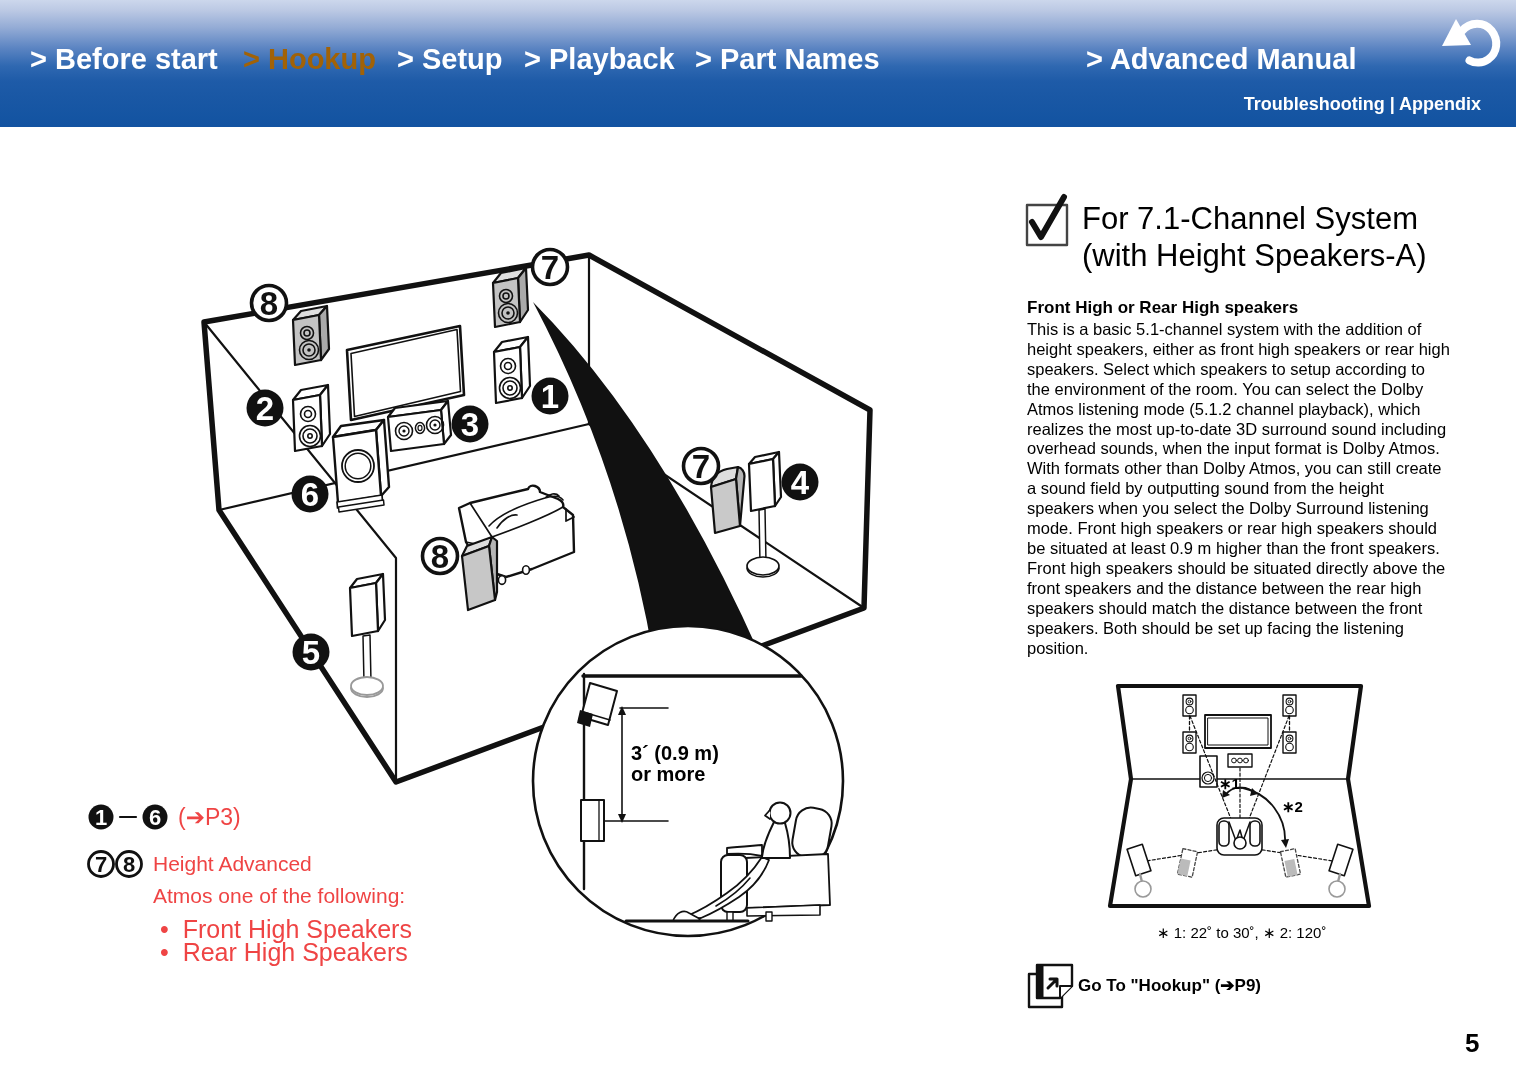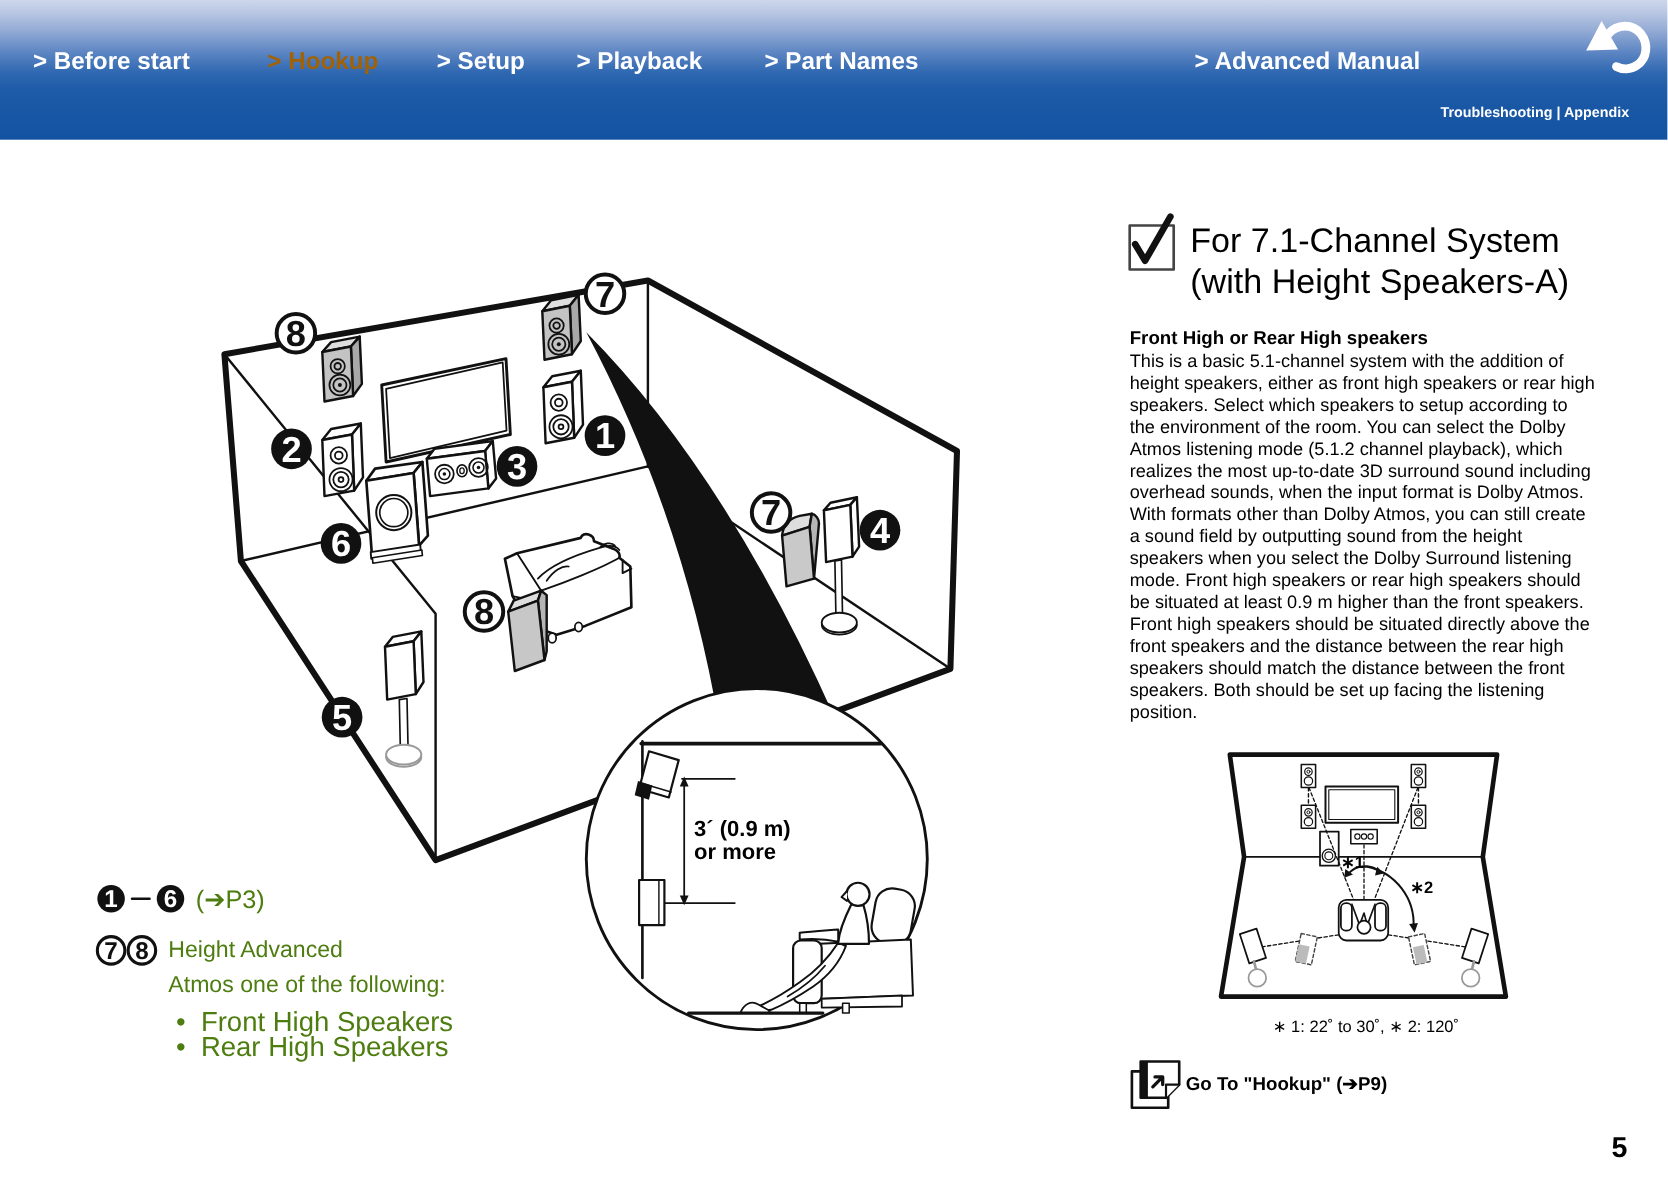--- a/index.html
+++ b/index.html
@@ -1,28 +1,28 @@
 <!DOCTYPE html>
 <html><head><meta charset="utf-8">
 <style>
 html,body{margin:0;padding:0}
 body{width:1516px;height:1072px;position:relative;font-family:"Liberation Sans",sans-serif;background:#fff;overflow:hidden}
 .abs{position:absolute}
 #hdr{position:absolute;left:0;top:0;width:1516px;height:127px;
 background:linear-gradient(to bottom,#ccd7ec 0%,#bcc9e4 8%,#93abd5 22%,#5b84c2 38%,#2f68b1 52%,#1e5ba8 64%,#1a58a5 75%,#1253a1 100%);}
-.nav{position:absolute;top:43px;font-size:22px;font-weight:bold;color:#fff;white-space:pre;letter-spacing:0px}
+.nav{position:absolute;top:43px;font-size:29px;font-weight:bold;color:#fff;white-space:pre;letter-spacing:0px}
 .nav b{color:#a16207;font-weight:bold}
-#tsa{position:absolute;top:94px;right:35px;font-size:13px;font-weight:bold;color:#fff}
+#tsa{position:absolute;top:94px;right:35px;font-size:18px;font-weight:bold;color:#fff}
 #title{position:absolute;left:1082px;top:200px;font-size:31px;color:#000000;line-height:37px}
 #subhead{position:absolute;left:1027px;top:298px;font-size:17px;font-weight:bold}
 #bodytxt{position:absolute;left:1027px;top:320px;font-size:16.5px;line-height:19.9px;white-space:pre}
 #cap{position:absolute;left:1157px;top:924px;font-size:15px}
 #goto{position:absolute;left:1078px;top:975px;font-size:17px;font-weight:bold}
 #pageno{position:absolute;left:1465px;top:1028px;font-size:26px;font-weight:bold}
-.leg{position:absolute;font-size:21px;color:#4d7c0f}
+.leg{position:absolute;font-size:21px;color:#ef4444}
 #leg3{left:153px;top:884px}
 #leg4{left:160px;top:918px;font-size:25px;line-height:22.5px}
 </style></head>
 <body>
 <div id="hdr"></div>
 <span class="nav" style="left:30px">&gt; Before start</span>
 <span class="nav" style="left:243px"><b>&gt; Hookup</b></span>
 <span class="nav" style="left:397px">&gt; Setup</span>
 <span class="nav" style="left:524px">&gt; Playback</span>
 <span class="nav" style="left:695px">&gt; Part Names</span>

